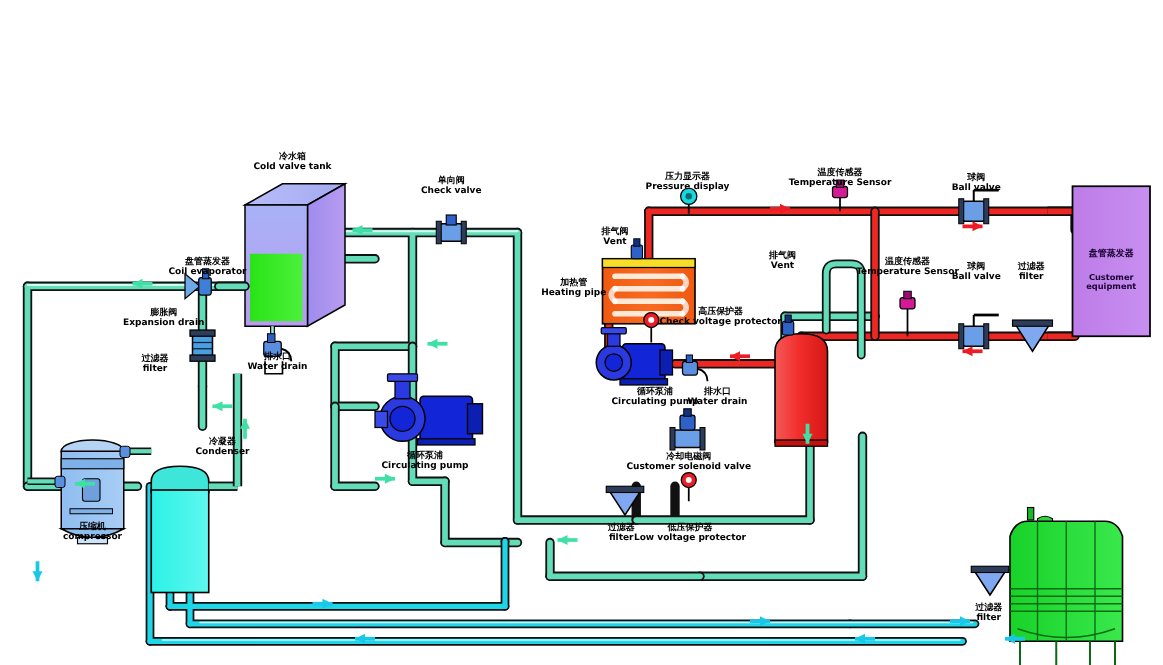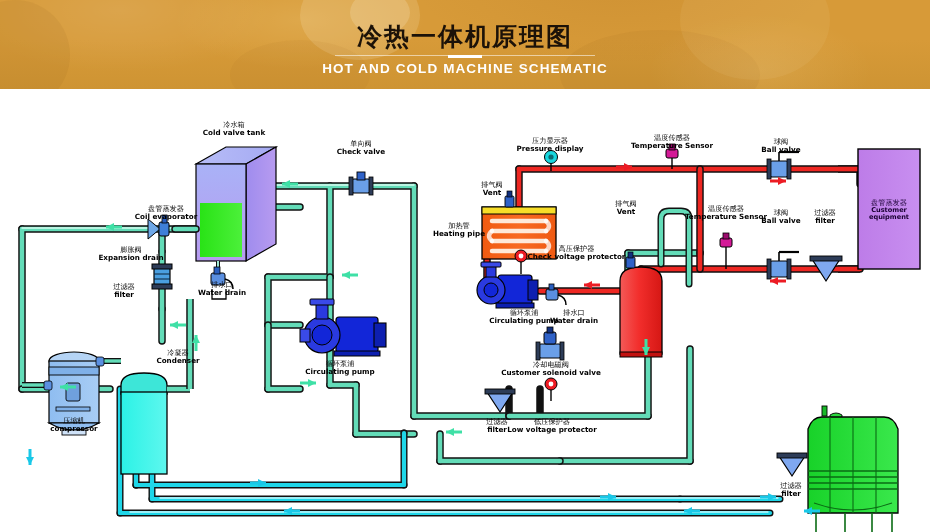--- a/index.html
+++ b/index.html
@@ -33,43 +33,29 @@
   #banner-sub{position:absolute;left:0;top:61px;width:930px;text-align:center;
               font-size:13.5px;font-weight:bold;color:#fff;letter-spacing:1.1px;}
 
   
   #canvas{position:absolute;left:0;top:89px;width:930px;height:443px;background:#fff;}
   #canvas svg{position:absolute;left:0;top:0;}
 
   .lbl{position:absolute;text-align:center;line-height:1.08;color:#000;
        font-size:7px;font-family:"DejaVu Sans","Liberation Sans",sans-serif;
        white-space:nowrap;pointer-events:none;}
-  .lbl .cn{display:block;font-size:7.2px;font-weight:normal;}
+  .lbl .cn{display:block;font-size:7.2px;font-weight:bold;}
   .lbl .en{display:block;font-size:7.2px;font-weight:bold;}
   .lbl.boxtxt{color:#1a0033;}
 </style>
 </head>
 <body>
 
 <div id="page">
 
-  <div id="banner">
-    <span class="blob b1"></span>
-    <span class="blob b2"></span>
-    <span class="blob b3"></span>
-    <span class="blob b4"></span>
-    <span class="blob b5"></span>
-    <span class="blob b6"></span>
-    <div id="banner-title">冷热一体机原理图</div>
-    <div id="rule-wrap">
-      <div id="rule-line"></div>
-      <div id="rule-mark"></div>
-    </div>
-    <div id="banner-sub">HOT AND COLD MACHINE SCHEMATIC</div>
-  </div>
 
   <div id="canvas">
 
     <svg width="930" height="443" viewBox="0 0 930 443">
       <defs>
         <linearGradient id="gTankFront" x1="0" y1="0" x2="0" y2="1">
           <stop offset="0" stop-color="#a9b2f7"></stop>
             <stop offset="1" stop-color="#b79bf0"></stop>
         </linearGradient>
         <linearGradient id="gTankTop" x1="0" y1="0" x2="1" y2="0">
@@ -657,17 +643,17 @@
       <span class="cn">低压保护器</span>
         <span class="en">Low voltage protector</span>
     </div>
     <div class="lbl" style="left:766px;top:393px;width:50px;">
       <span class="cn">过滤器</span>
         <span class="en">filter</span>
     </div>
 
     <div class="lbl boxtxt" style="left:853px;top:110px;width:72px;white-space:normal;">
       <span class="cn">盘管蒸发器</span>
-      <span class="en" style="font-size:6.6px;">Customer equipment</span>
+      <span class="en" style="font-size:6.6px;margin-top:12px;">Customer equipment</span>
     </div>
 
   </div>
 </div>
 
 </body></html>

